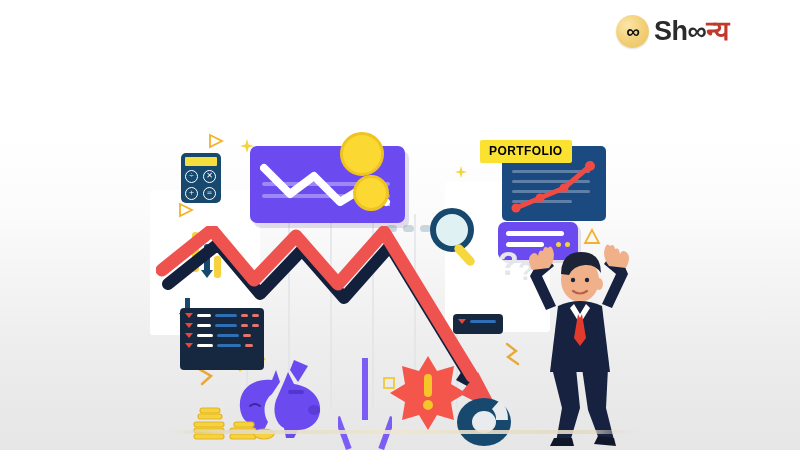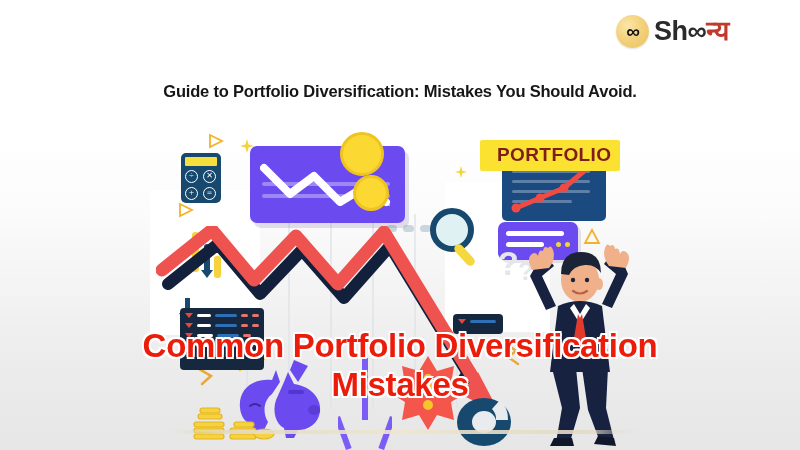--- a/index.html
+++ b/index.html
@@ -60,22 +60,22 @@
   }
   
   .card-purple{
     background:#6b4bf0;border-radius:7px;box-shadow:4px 5px 0 rgba(90,70,140,.16);
   }
   .card-purple .bar{background:rgba(255,255,255,.34);height:4px;border-radius:2px;}
   
   .card-navy{background:#1b4a80;border-radius:5px;}
   .card-navy .bar{background:rgba(255,255,255,.3);height:3px;border-radius:2px;}
   .portfolio-tag{
-    background:#fbe231;color:#7f1d1d;font-weight:bold;font-size:19px;
-    letter-spacing:.4px;padding:4px 9px 5px 17px;border-radius:2px;
+    background:#fbe231;color:#000000;font-weight:bold;font-size:12px;
+    letter-spacing:.4px;padding:4px 9px 5px 9px;border-radius:2px;
   }
   
   .gcoin{border-radius:50%;background:#fbd932;border:3px solid #f0c420;box-sizing:border-box;}
   
   .mag-ring{
     width:44px;height:44px;border-radius:50%;border:6px solid #17496f;
     background:#dff1f3;box-sizing:border-box;
   }
   .mag-handle{
     width:9px;height:26px;background:#f6d83c;border-radius:5px;transform:rotate(-42deg);
@@ -113,21 +113,20 @@
         <span class="inf">∞</span>
       </span>
       <span class="wordmark">
         <span>Sh</span>
         <span>∞</span>
         <span class="dev">न्य</span>
       </span>
     </div>
   </div>
 
-  <div id="page-title">Guide to Portfolio Diversification: Mistakes You Should Avoid.</div>
 
   <div id="illus">
 
     <div class="abs gridline" style="left:96px;top:96px;height:195px;"></div>
     <div class="abs gridline" style="left:138px;top:96px;height:195px;"></div>
     <div class="abs gridline" style="left:180px;top:96px;height:195px;"></div>
     <div class="abs gridline" style="left:222px;top:96px;height:195px;"></div>
     <div class="abs gridline" style="left:264px;top:96px;height:195px;"></div>
     <div class="abs gridline" style="left:306px;top:96px;height:195px;"></div>
     <div class="abs" style="left:0px;top:72px;width:110px;height:145px;background:#fff;border-radius:3px;"></div>
@@ -412,18 +411,14 @@
         <path d="M70,132 l26,0 l-2,40 l8,32 l-14,2 l-12,-32 Z" fill="#172240"></path>
 
         <path d="M42,202 l18,0 l2,8 l-24,0 Z" fill="#10172b"></path>
         <path d="M86,200 l16,2 l2,8 l-22,-2 Z" fill="#10172b"></path>
       </svg>
     </div>
 
     <div class="floor"></div>
   </div>
 
-  <div id="headline">
-    <span>Common Portfolio Diversification</span>
-    <span class="l2">Mistakes</span>
-  </div>
 
 </div>
 
 </body></html>

